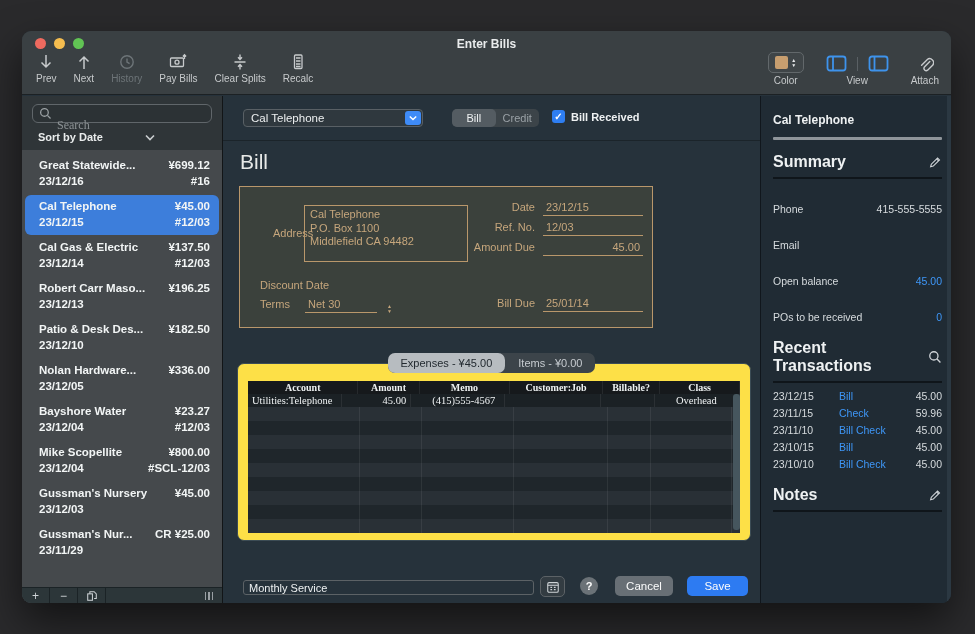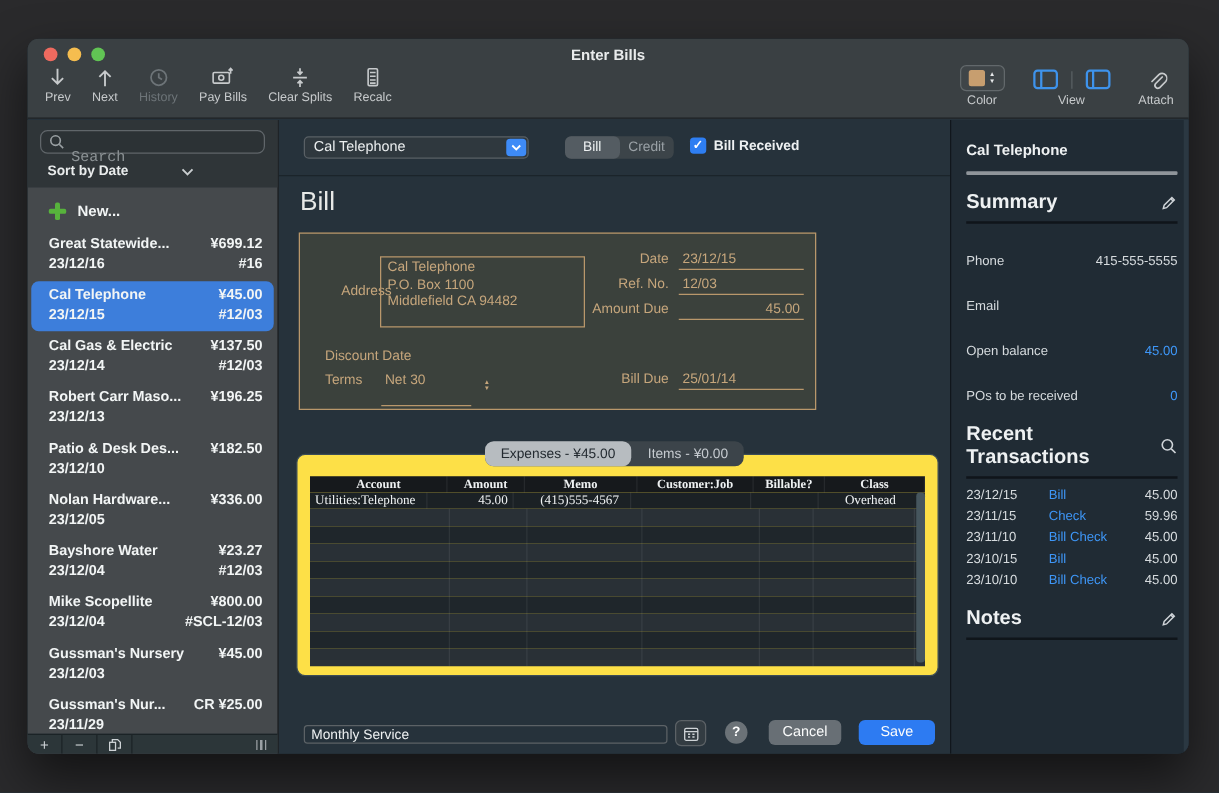--- a/index.html
+++ b/index.html
@@ -31,21 +31,21 @@
   .swatch { width:13px; height:13px; border-radius:2px; background:#c79e6f; }
   .stepper-col { display:flex; flex-direction:column; line-height:5px; font-size:5px; color:#e8eaeb; }
   .view-pair { display:flex; gap:10px; align-items:center; }
   .view-sep { width:1px; height:14px; background:#5a6064; }
   
   .content { position:absolute; top:65px; left:0; right:0; bottom:0; display:flex; }
   
   .sidebar { width:201px; background:#45494c; border-right:1px solid #121517; display:flex; flex-direction:column; }
   .sidebar-top { background:#2f3538; padding:8px 10px 7px; }
   .search-box { height:19px; border:1px solid #60666a; border-radius:6px; display:flex; align-items:center; padding:0 6px; gap:5px; background:#2c3235; }
-  .search-box input { flex:1; background:transparent; border:none; outline:none; color:#dfe3e4; font-size:12px; font-family:Liberation Mono, monospace;margin-top:24px; }
+  .search-box input { flex:1; background:transparent; border:none; outline:none; color:#dfe3e4; font-size:12px; font-family:Liberation Serif, serif;margin-top:24px; }
   .search-box input::placeholder { color:#8d9396; }
   .sort-row { display:flex; align-items:center; color:#e9ecec; font-size:11px; font-weight:bold; margin:8px 0 0 6px; }
   .sort-chev { margin-left:42px; color:#c9cdcf; }
   .list { flex:1; overflow:hidden; padding-top:3px; }
   .new-row { display:flex; align-items:center; gap:9px; padding:9px 0 7px 17px; color:#f2f5f5; font-weight:bold; font-size:12px; }
   .plus-glyph { position:relative; width:14px; height:14px; display:inline-block; }
   .plus-glyph::before, .plus-glyph::after { content:""; position:absolute; background:#57b33c; border-radius:1.5px; }
   .plus-glyph::before { left:5px; top:0; width:4px; height:14px; }
   .plus-glyph::after { left:0; top:5px; width:14px; height:4px; }
   .list-item { margin:1px 3px 0; padding:5px 9px 6px 14px; border-radius:6px; color:#f2f5f5; font-size:11.5px; font-weight:bold; height:40px; }
@@ -70,21 +70,21 @@
   
   .bill-form { position:absolute; left:16px; top:90px; width:414px; height:142px; background:#3b413c; border:1px solid #b9976b; color:#c6a67c; font-size:11px; }
   .addr-label { position:absolute; left:33px; top:40px; }
   .addr-box { position:absolute; left:64px; top:18px; width:164px; height:57px; border:1px solid #b9976b; padding:2px 5px; line-height:13.5px; white-space:pre-line; }
   .f-row { position:absolute; right:9px; width:238px; display:flex; align-items:baseline; }
   .f-row .lbl { flex:1; text-align:right; margin-right:8px; }
   .f-row .val { width:100px; border-bottom:1px solid #b9976b; padding:0 3px 2px; min-height:12px; }
   .f-row .val.num { text-align:right; }
   .discount-label { position:absolute; left:20px; top:92px; }
   .terms-row { position:absolute; left:20px; top:111px; display:flex; align-items:baseline; }
-  .terms-row .val { width:72px; border-bottom:1px solid #b9976b; margin-left:15px; padding:0 3px 14px; }
+  .terms-row .val { width:72px; border-bottom:1px solid #b9976b; margin-left:15px; padding:0 3px 2px; }
   .terms-stepper { margin-left:10px; display:flex; flex-direction:column; line-height:5px; font-size:5px; color:#c6a67c; }
   
   .detail-tabs { position:absolute; top:257px; left:0; right:0; display:flex; justify-content:center; z-index:2; }
   .tabs-pill { display:flex; background:#3c444a; border-radius:7px; height:20px; }
   .tab { padding:0 13px; line-height:20px; font-size:11px; color:#c6cbd0; border-radius:7px; white-space:nowrap; }
   .tab.active { background:#b7bcc0; color:#232a30; }
   
   .table-panel { position:absolute; left:14px; top:267px; width:514px; height:178px; background:#fde047; border:1px solid #3c4c55; border-radius:7px;font-family:Liberation Serif, serif; }
   .grid { position:absolute; left:10px; top:17px; right:10px; bottom:10px; }
   .grid-header { display:flex; height:13px; background:#16191c; color:#eef1f2; font-weight:bold; font-size:10px; }
@@ -245,24 +245,20 @@
           <span>Sort by Date</span>
           <span class="sort-chev">
             <svg width="10" height="7" viewBox="0 0 10 7" fill="none" stroke="#c9cdcf" stroke-width="1.6">
                 <path d="m1 1.5 4 4 4-4"></path>
               </svg>
           </span>
         </div>
       </div>
 
       <div class="list">
-        <div class="new-row">
-          <span class="plus-glyph"></span>
-          <span>New...</span>
-        </div>
         <div id="list-items">
             <div class="list-item">
               <div class="li-row">
                 <span>Great Statewide...</span>
                 <span>¥699.12</span>
               </div>
               <div class="li-row">
                 <span>23/12/16</span>
                 <span>#16</span>
               </div>

